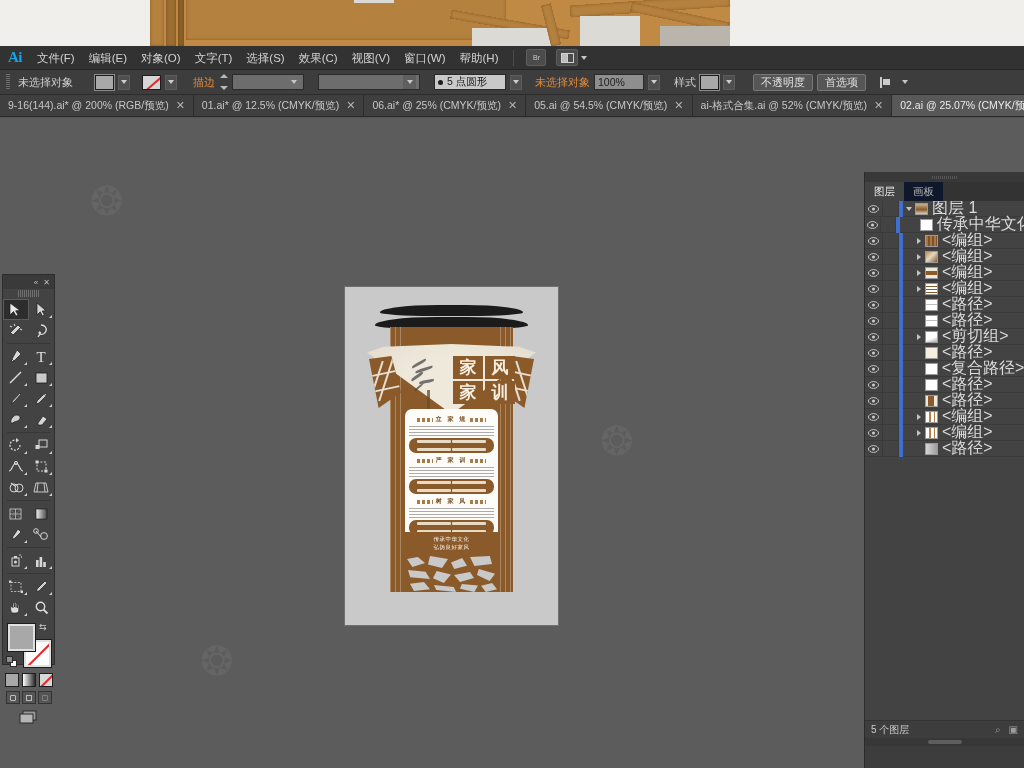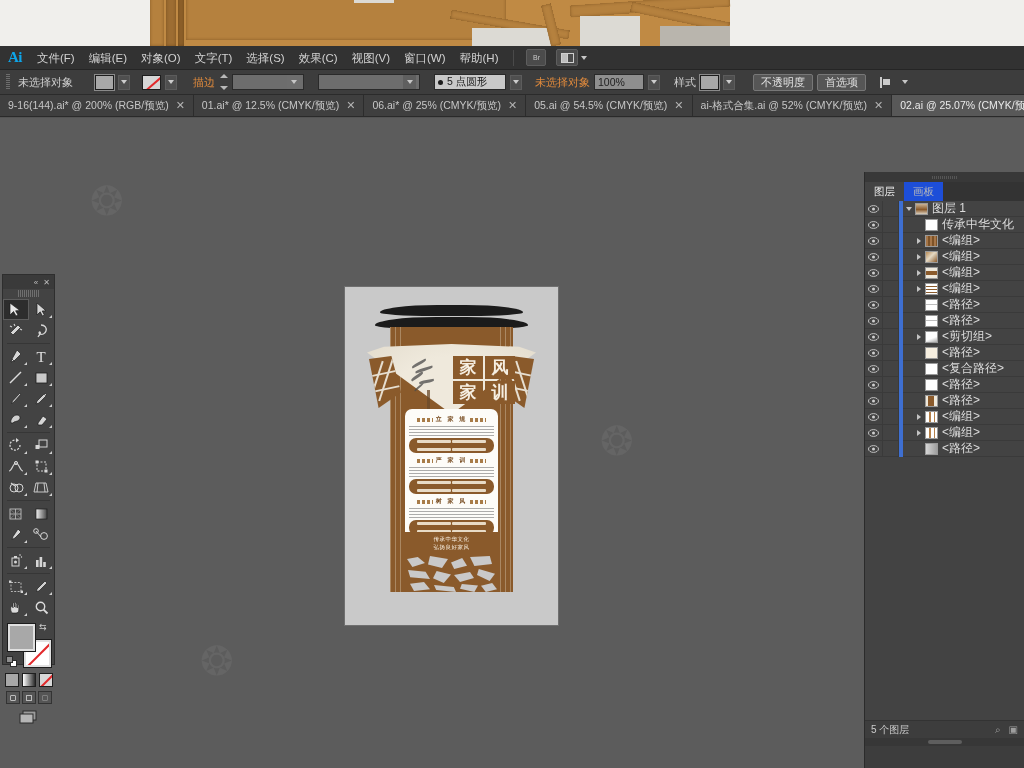--- a/index.html
+++ b/index.html
@@ -335,27 +335,27 @@
   }
   .rp-grip {
     height: 10px; background: #383838;
     background-image: repeating-linear-gradient(to right,#555 0 1px,transparent 1px 2px);
     background-size: 26px 3px; background-repeat: no-repeat;
     background-position: center;
   }
   .rp-tabs { display: flex; height: 19px; background: #333; align-items: flex-end; }
   .rp-tab {
     height: 19px; padding: 0 9px; font-size: 10.5px; color: #b9b9b9;
-    display: flex; align-items: center; background: #1d4ed8;
+    display: flex; align-items: center; background: #0f172a;
   }
   .rp-tab.active { background: #434343; color: #e6e6e6; }
   .rp-body { background: #434343; height: 519px; overflow: hidden; }
   .layer-row {
     height: 16px; display: flex; align-items: center;
-    border-bottom: 1px solid #3a3a3a; font-size: 12px; color: #dcdcdc;
+    border-bottom: 1px solid #3a3a3a; font-size: 16px; color: #dcdcdc;
   }
   .lr-eye {
     width: 18px; display: flex; align-items: center; justify-content: center;
     border-right: 1px solid #3a3a3a; height: 16px;
   }
   .lr-lock { width: 16px; border-right: 1px solid #3a3a3a; height: 16px; }
   .lr-color { width: 4px; height: 16px; background: #3e6fd1; }
   .lr-tri {
     width: 12px; display: flex; align-items: center; justify-content: center;
   }

